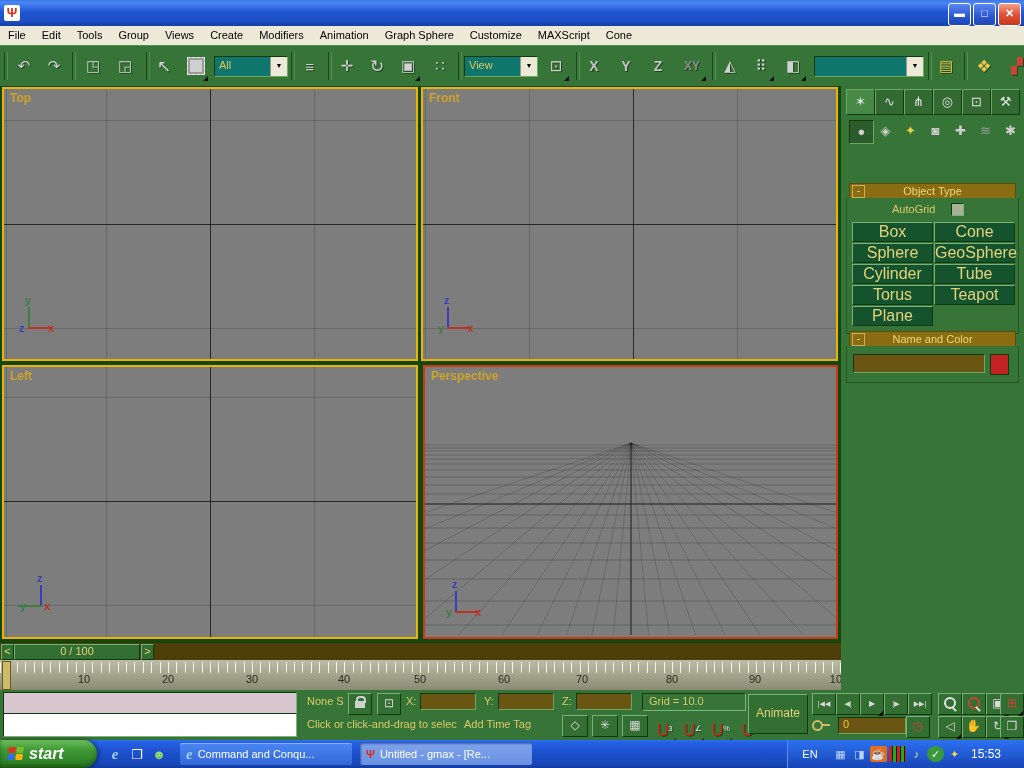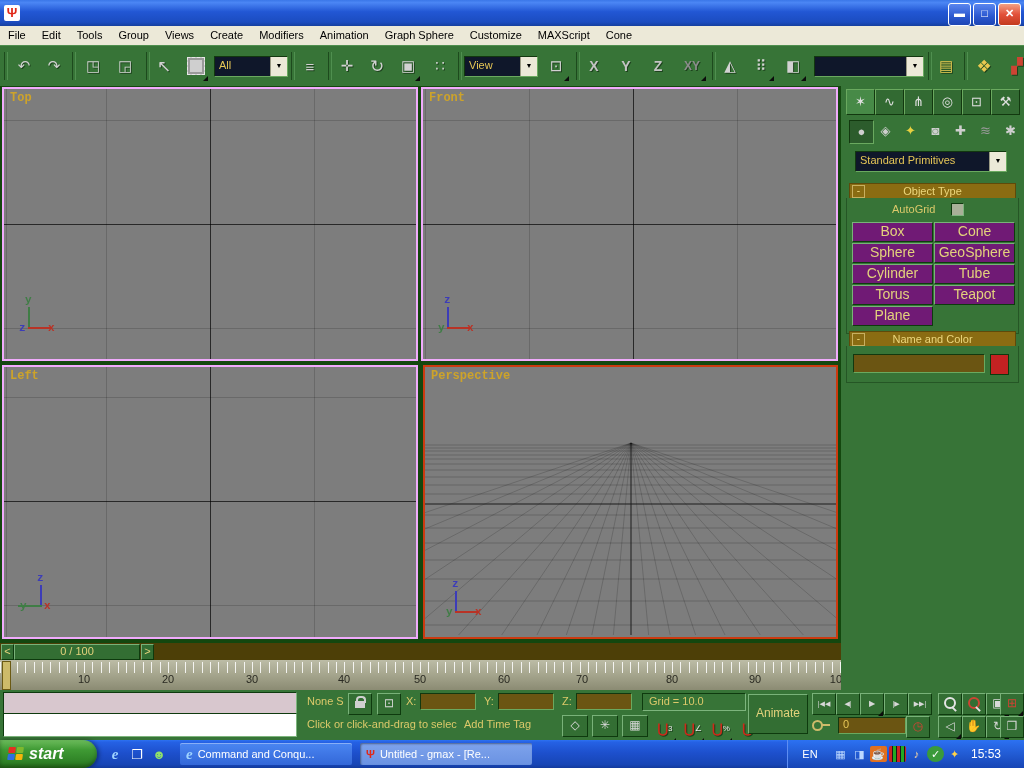--- a/index.html
+++ b/index.html
@@ -24,33 +24,33 @@
   .menu-item{padding:12px 8px;line-height:19px;}
 
   
   #toolbar{position:absolute;left:0;top:45px;width:1024px;height:41px;background:#377437;
     border-top:1px solid #4f8f4f;border-bottom:1px solid #123f12;}
   .tbi{position:absolute;top:7px;height:26px;display:flex;align-items:center;justify-content:center;
     color:#d2d2d2;font-size:15px;text-shadow:1px 1px 0 #1d421d;}
   .tdiv{position:absolute;top:6px;width:2px;height:28px;
     border-left:1px solid #1d4a1d;border-right:1px solid #4f8f4f;}
   .ddl{position:absolute;display:flex;align-items:stretch;height:19px;
-    border:1px solid;border-color:#12380f #6aa95f #6aa95f #12380f;background:#0f172a;}
+    border:1px solid;border-color:#12380f #6aa95f #6aa95f #12380f;background:#0f766e;}
   .ddl .val{flex:1;color:#e6c656;line-height:17px;padding-left:4px;overflow:hidden;white-space:nowrap;}
   .ddl .arrow{width:16px;background:#ece9d8;border-left:1px solid #9a9a84;color:#000;
     font-size:7px;text-align:center;line-height:17px;}
   .axisbtn{font-weight:bold;color:#c4c4c4;font-size:14px;}
   .fly::after{content:"";position:absolute;right:0;bottom:-2px;
     border-left:5px solid transparent;border-bottom:5px solid #0c0c0c;}
   .dashedbox{width:16px;height:16px;border:1px dashed #e8e8e8;background:#cfcfcf;
     box-shadow:inset 0 0 0 2px #9a9a9a;}
 
   
   #workspace{position:absolute;left:0;top:86px;width:841px;height:557px;background:#14470f;}
-  .viewport{position:absolute;background:#7d7d7d;overflow:hidden;border:2px solid #f0abfc;font-family:Liberation Mono, monospace;}
+  .viewport{position:absolute;background:#7d7d7d;overflow:hidden;border:2px solid #eab308;}
   .viewport.active{border-color:#cc3a10;}
   .vp-grid{position:absolute;inset:0;
     background-image:
       repeating-linear-gradient(to right, rgba(0,0,0,.16) 0 1px, transparent 1px 104px),
       repeating-linear-gradient(to bottom, rgba(0,0,0,.16) 0 1px, transparent 1px 104px);}
   .cline-v{position:absolute;top:0;bottom:0;width:1px;background:rgba(0,0,0,.62);}
   .cline-h{position:absolute;left:0;right:0;height:1px;background:rgba(0,0,0,.62);}
   .vp-label{position:absolute;left:6px;top:2px;font-weight:bold;font-size:12px;color:#cda32a;}
   .tripod{position:absolute;left:14px;bottom:22px;width:46px;height:40px;font-weight:bold;font-size:11px;}
   .tripod .lv{position:absolute;left:10px;bottom:8px;width:2px;height:22px;}
@@ -70,21 +70,21 @@
   .cat{position:absolute;top:34px;width:23px;height:22px;text-align:center;line-height:22px;
     font-size:13px;color:#cfcfcf;}
   .cat.sel{border:1px solid;border-color:#12380f #6aa95f #6aa95f #12380f;background:#2c5c2c;}
   .rollout-hd{position:absolute;left:8px;width:165px;height:15px;background:#8a6c12;
     border:1px solid #5e4a0a;color:#ecd77c;text-align:center;line-height:14px;}
   .rollout-hd .minus{position:absolute;left:2px;top:1px;width:11px;height:11px;line-height:9px;
     border:1px solid #c8b060;font-size:10px;text-align:center;color:#ecd77c;}
   .rollout-bd{position:absolute;left:5px;width:171px;border:1px solid #255625;
     border-top:none;background:#377437;}
   .gbtn{position:absolute;width:79px;height:18px;line-height:17px;text-align:center;color:#e3d27c;
-    background:#701a75;border:1px solid;border-color:#79b279 #0e3a0e #0e3a0e #79b279;font-size:14px;}
+    background:#14532d;border:1px solid;border-color:#79b279 #0e3a0e #0e3a0e #79b279;font-size:16px;}
   .khaki{color:#dcc96a;text-align:right;}
   .checkbox{position:absolute;width:11px;height:11px;background:#a8b098;
     border:1px solid;border-color:#0e3a0e #7db57d #7db57d #0e3a0e;}
   .field{background:#6b5512;border:1px solid;border-color:#12380f #6aa95f #6aa95f #12380f;color:#e6c656;}
 
   
   #timeslider{position:absolute;left:0;top:643px;width:841px;height:17px;background:#4d3f07;
     border-bottom:1px solid #123f12;}
   .ts-btn{position:absolute;top:1px;height:14px;background:#336e33;color:#e3d27c;text-align:center;
     border:1px solid;border-color:#79b279 #0e3a0e #0e3a0e #79b279;line-height:13px;}
@@ -284,24 +284,20 @@
     <div class="cp-tab" style="left:150px">⚒</div>
 
     <div class="cat sel" style="left:8px">●</div>
     <div class="cat" style="left:33px">◈</div>
     <div class="cat" style="left:58px;color:#e8d040">✦</div>
     <div class="cat" style="left:83px">◙</div>
     <div class="cat" style="left:108px">✚</div>
     <div class="cat" style="left:133px;color:#9a9a9a">≋</div>
     <div class="cat" style="left:158px">✱</div>
 
-    <div class="ddl" style="left:14px;top:65px;width:150px">
-      <span class="val">Standard Primitives</span>
-      <span class="arrow">▼</span>
-    </div>
 
     <div class="rollout-hd" style="top:97px">
       <span class="minus">-</span>
       <span>Object Type</span>
     </div>
     <div class="rollout-bd" style="top:112px;height:135px">
       <span class="khaki" style="position:absolute;left:45px;top:5px">AutoGrid</span>
       <span class="checkbox" style="left:104px;top:5px"></span>
       <div class="gbtn" style="left:5px;top:24px">Box</div>
       <div class="gbtn" style="left:87px;top:24px">Cone</div>

